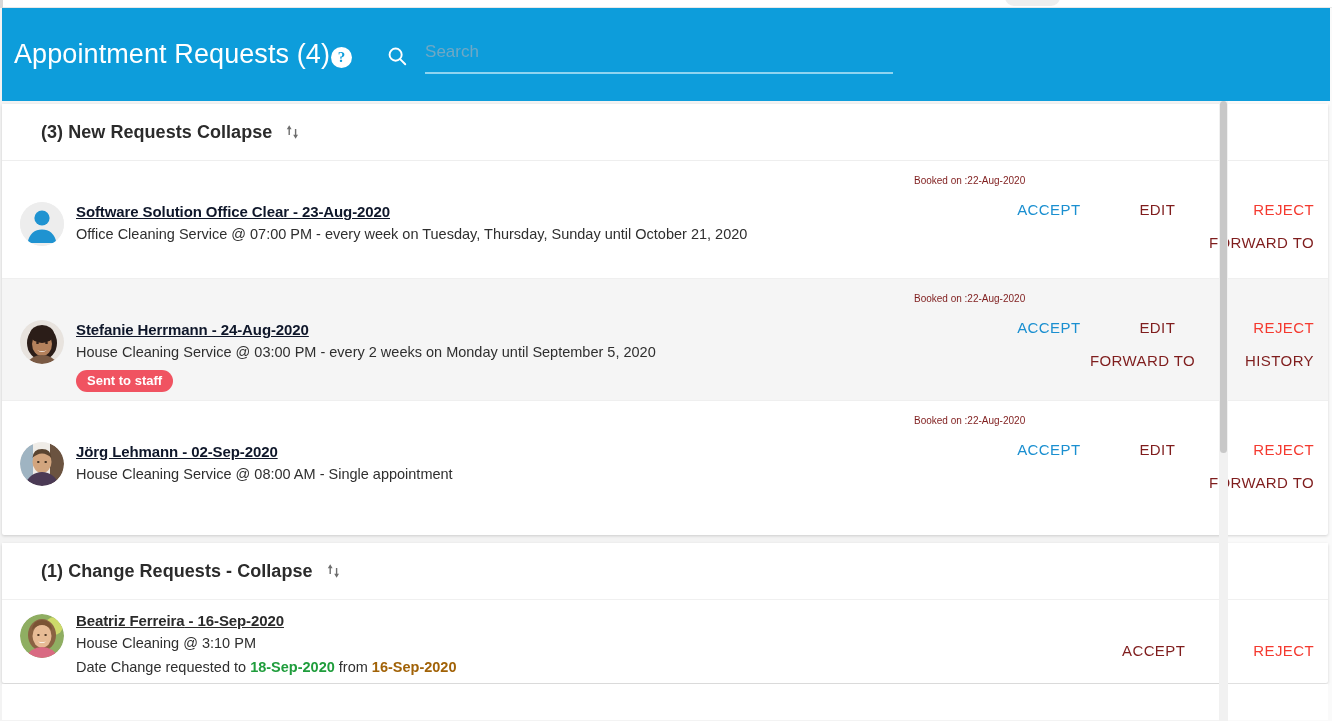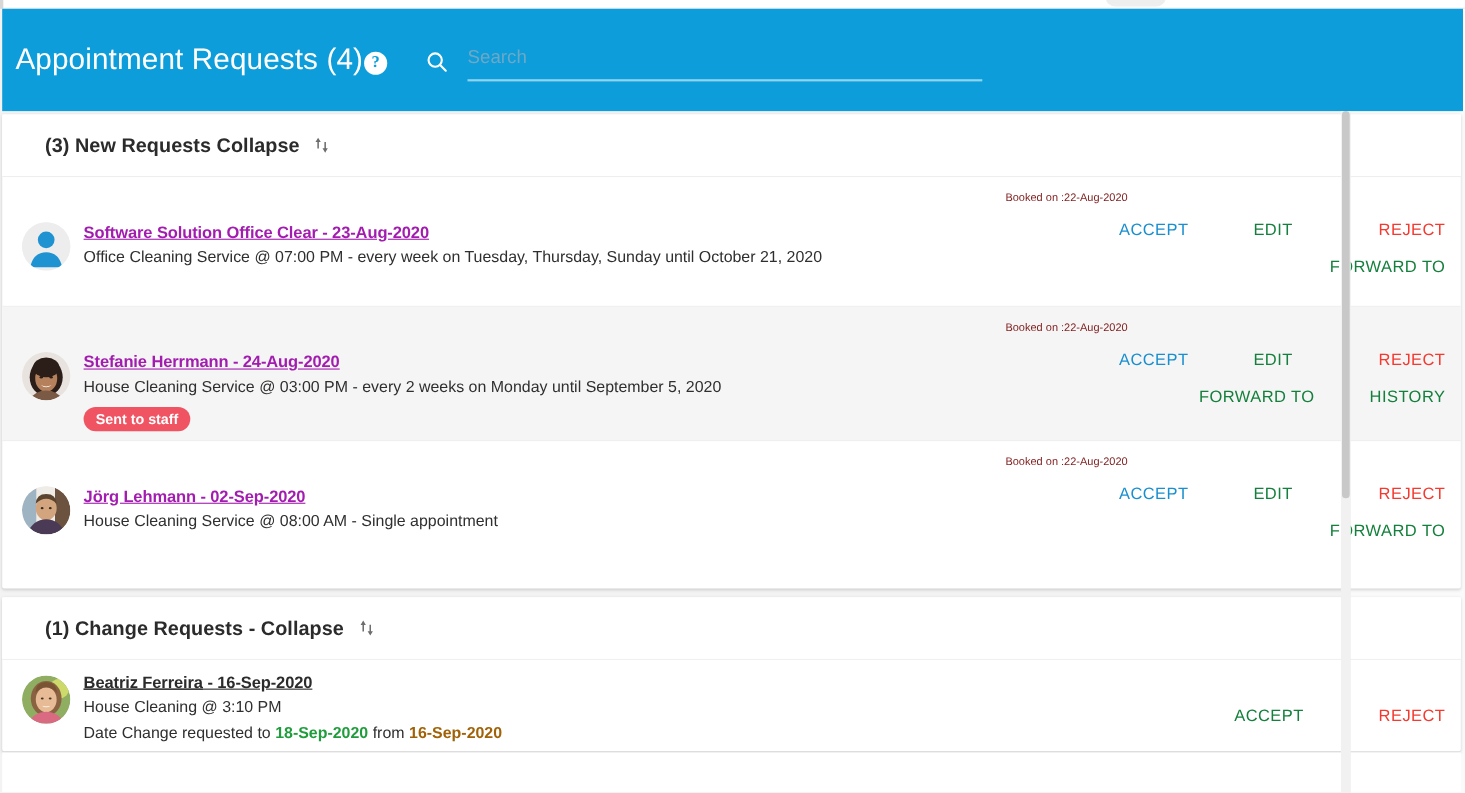--- a/index.html
+++ b/index.html
@@ -92,21 +92,21 @@
   .avatar {
     width: 44px; height: 44px; border-radius: 50%;
     margin-top: 33px; margin-right: 12px;
     flex: 0 0 auto; overflow: hidden; background: #ededed;
     position: relative;
   }
   .avatar svg, .avatar .photo { display:block; width:100%; height:100%; }
 
   .req-body { flex: 1 1 auto; padding-top: 34px; min-width: 0; }
   .req-title {
-    font-size: 15px; font-weight: 700; color: #a21caf;
+    font-size: 15px; font-weight: 700; color: #0f172a;
     text-decoration: underline; cursor: pointer; display: inline-block;
     letter-spacing: -.1px;
   }
   .req-title.dark { color: #2b2b2b; }
   .req-title.dark .nm { text-decoration: underline; }
   .req-title.dark .dt { text-decoration: none; font-weight: 700; }
   .req-sub {
     font-size: 14.5px; color: #2f2f2f; margin-top: 4px; line-height: 1.35;
   }
   .badge {
@@ -128,21 +128,21 @@
   }
   .btn-line { display: flex; justify-content: flex-end; margin-top: 15px; }
   .btn-line.second { margin-top: 16px; }
   .btn {
     font-size: 15px; font-weight: 400; letter-spacing: .4px;
     color: #3a3a3a; cursor: pointer; background: none; border: none;
     padding: 0; font-family: "Liberation Sans", sans-serif; white-space: nowrap;
   }
   .btn.accept { color: #1a8fd0; }
   .btn.reject { color: #f4392f; }
-  .btn.dark   { color: #15803d; }
+  .btn.dark   { color: #7f1d1d; }
   .sp-accept-edit { width: 59px; }
   .sp-edit-reject { width: 78px; }
   .sp-fwd-hist    { width: 50px; }
 
   
   .chg-row {
     position: relative; display: flex; align-items: flex-start;
     padding: 12px 14px 10px 18px; min-height: 83px;
   }
   .chg-row .avatar { margin-top: 2px; }

